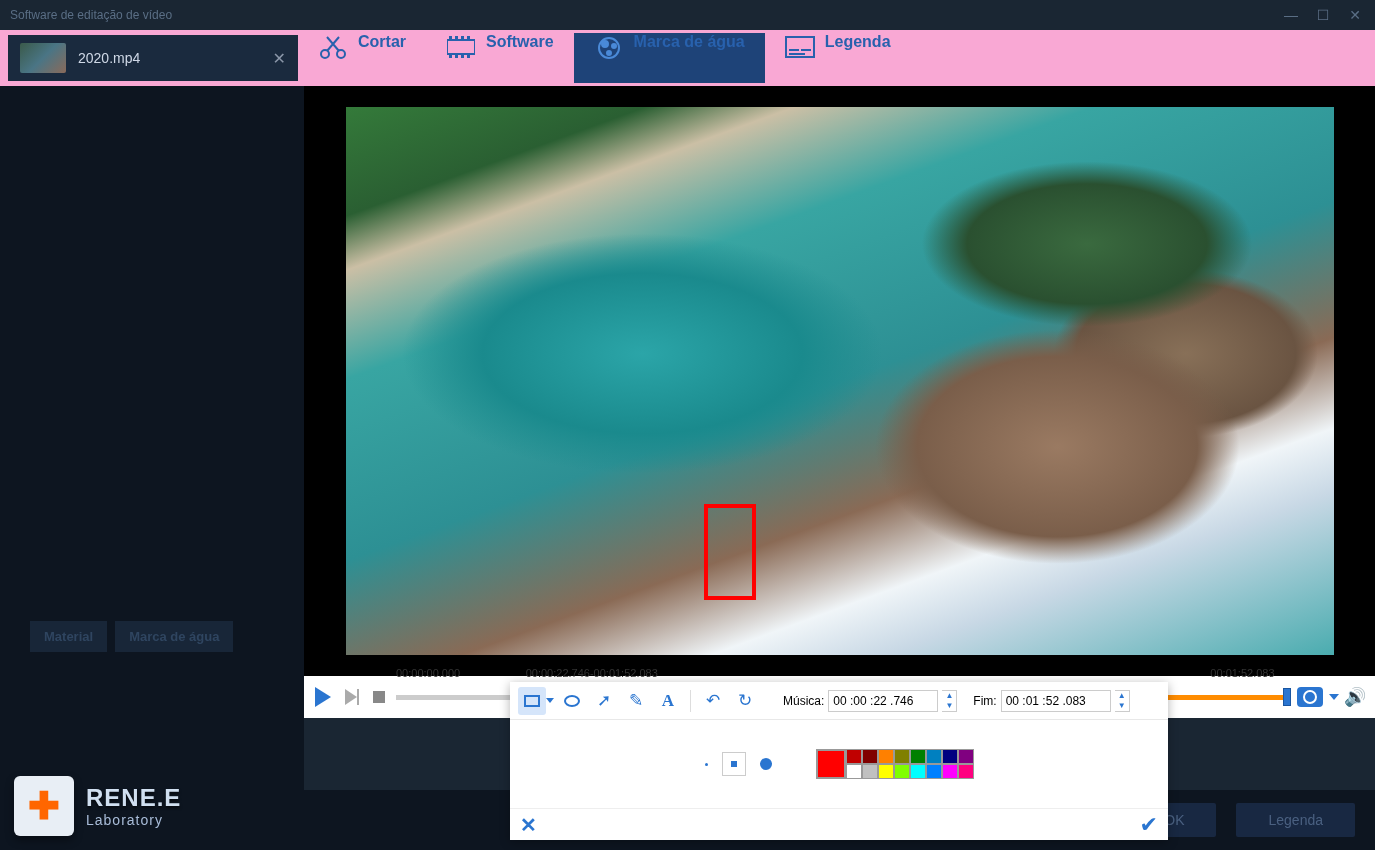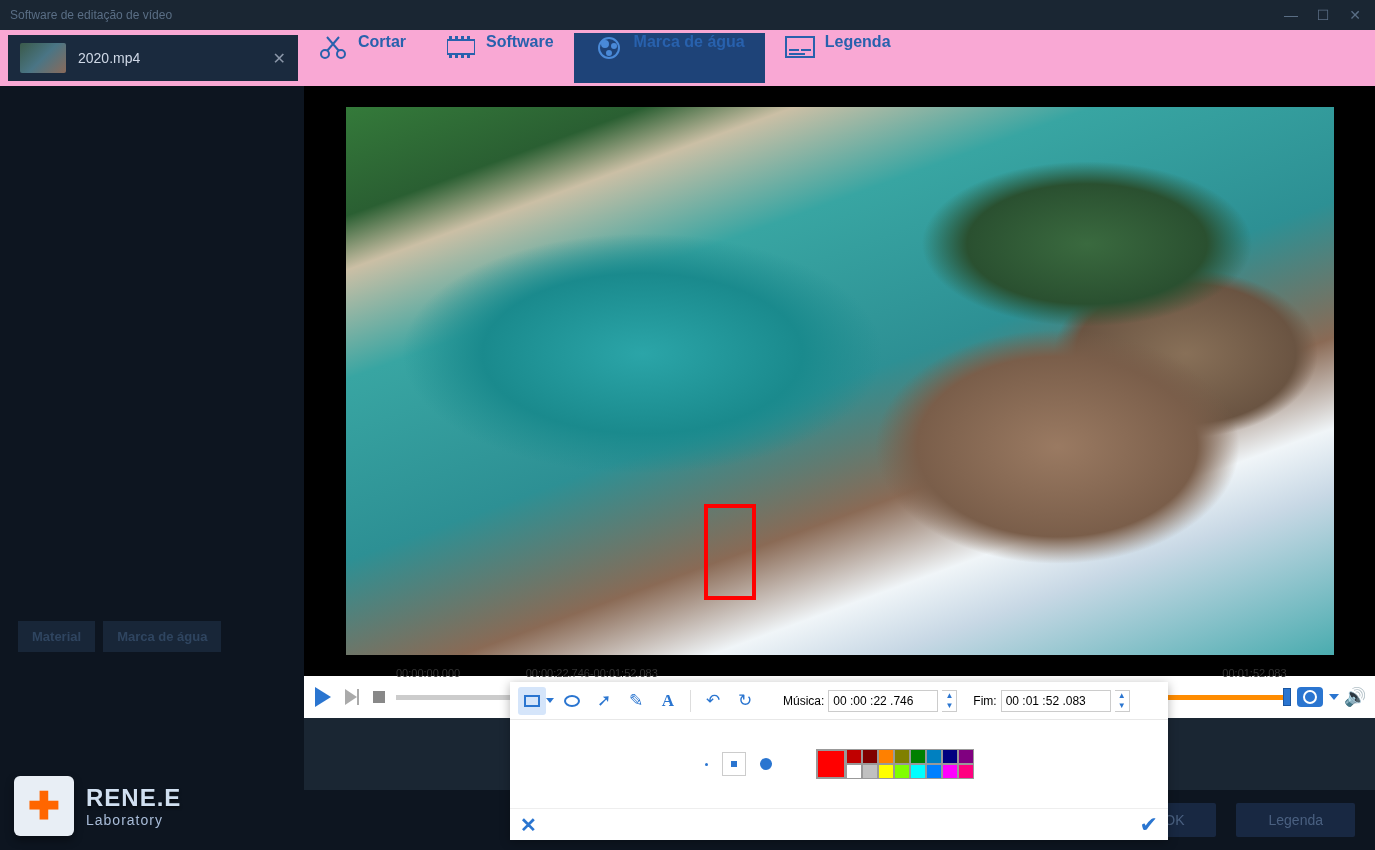--- a/index.html
+++ b/index.html
@@ -13,21 +13,21 @@
 .file-name{color:#cfd8e6;font-size:14px;flex:1}
 .file-close{color:#8a96a8;font-size:16px;cursor:pointer}
 .tools{display:flex;flex:1;align-items:center;height:56px}
 .tool{display:flex;gap:10px;padding:0 20px;height:50px;cursor:pointer;font-weight:bold;color:#2861ad;font-size:16px}
 .tool.active{background:#1e4378}
 .tool-icon{width:30px;height:28px;display:flex;align-items:center;justify-content:center}
 .tool-label{white-space:nowrap}
 .main{display:flex;height:764px}
 .sidebar{width:304px;background:#0d1520;display:flex;flex-direction:column}
 .side-content{flex:1}
-.side-tabs{display:flex;gap:8px;padding:0 0 0 18px;height:40px;align-items:center}
+.side-tabs{display:flex;gap:8px;padding:0 0 0 30px;height:40px;align-items:center}
 .side-tab{padding:8px 14px;font-size:13px;color:#2f4560;background:#182638;font-weight:bold;cursor:pointer}
 .logo{display:flex;align-items:center;padding:14px;gap:12px}
 .logo-icon{width:60px;height:60px;background:#e8eef5;border-radius:6px;display:flex;align-items:center;justify-content:center;position:relative;box-shadow:0 4px 8px rgba(0,0,0,0.4)}
 .plus{color:#ff6600;font-size:38px;font-weight:bold}
 .logo-text{color:#d0dff0;font-size:24px;font-weight:bold;letter-spacing:1px;text-shadow:0 2px 3px rgba(0,0,0,0.6)}
 .logo-sub{color:#a8bcd8;font-size:14px;letter-spacing:1px}
 .player{flex:1;display:flex;flex-direction:column;position:relative}
 .video-zone{height:590px;display:flex;align-items:center;justify-content:center;background:#000;position:relative;overflow:hidden}
 .video-canvas{width:988px;height:548px;position:relative;background:
   radial-gradient(ellipse 400px 200px at 30% 45%, #2ba5a8 0%, #1a8a8d 40%, transparent 60%),
@@ -190,21 +190,21 @@
         </div>
       <div class="ctl-btn">
           <div class="next-tri"></div>
         </div>
       <div class="ctl-btn">
           <div class="stop-sq"></div>
         </div>
       <div class="timeline">
         <span class="time-label" style="left:0">00:00:00.000</span>
         <span class="time-label" style="left:14.5%">00:00:22.746-00:01:52.083</span>
-        <span class="time-label" style="right:4px">00:01:52.083</span>
+        <span class="time-label" style="right:16px">00:01:52.083</span>
         <div class="tl-bg"></div>
         <div class="tl-sel" id="tl-sel" style="left: 20.3%; right: 0%;"></div>
         <div class="tl-handle" id="tl-h1" style="left: calc(20.3% - 4px);"></div>
         <div class="tl-thumb" id="tl-th" style="left: calc(21.8% - 7px);"></div>
         <div class="tl-handle" id="tl-h2" style="left: calc(100% - 8px);"></div>
       </div>
       <div class="cam-icon"></div>
       <div class="cam-drop"></div>
       <div class="vol-icon">🔊</div>
     </div>

